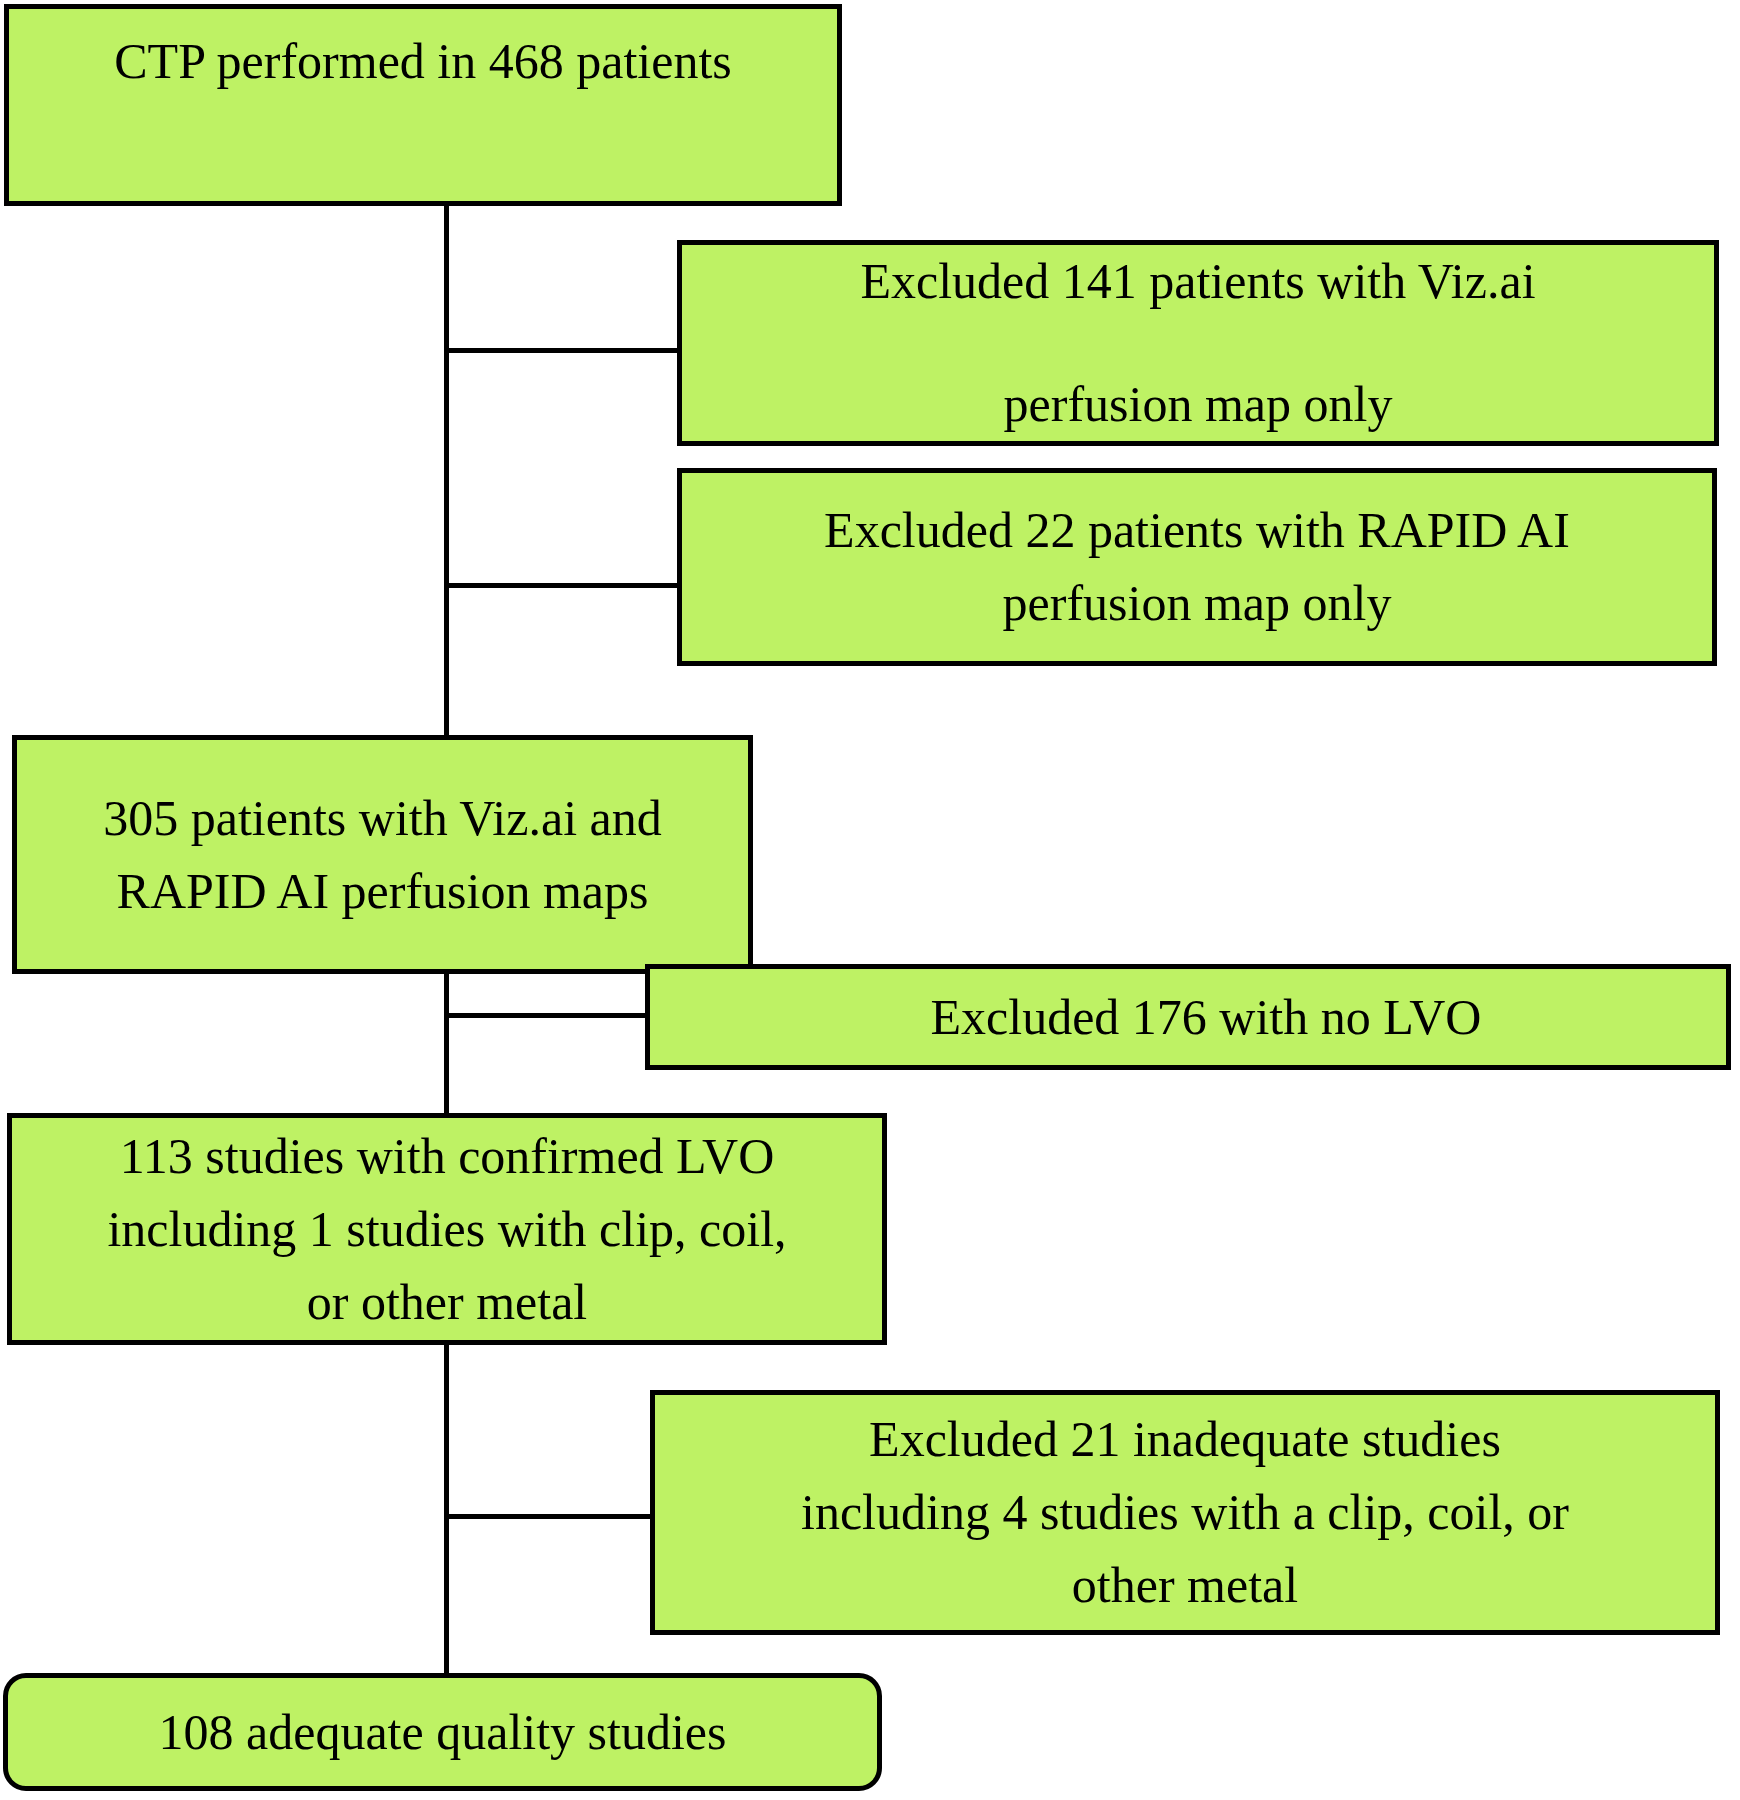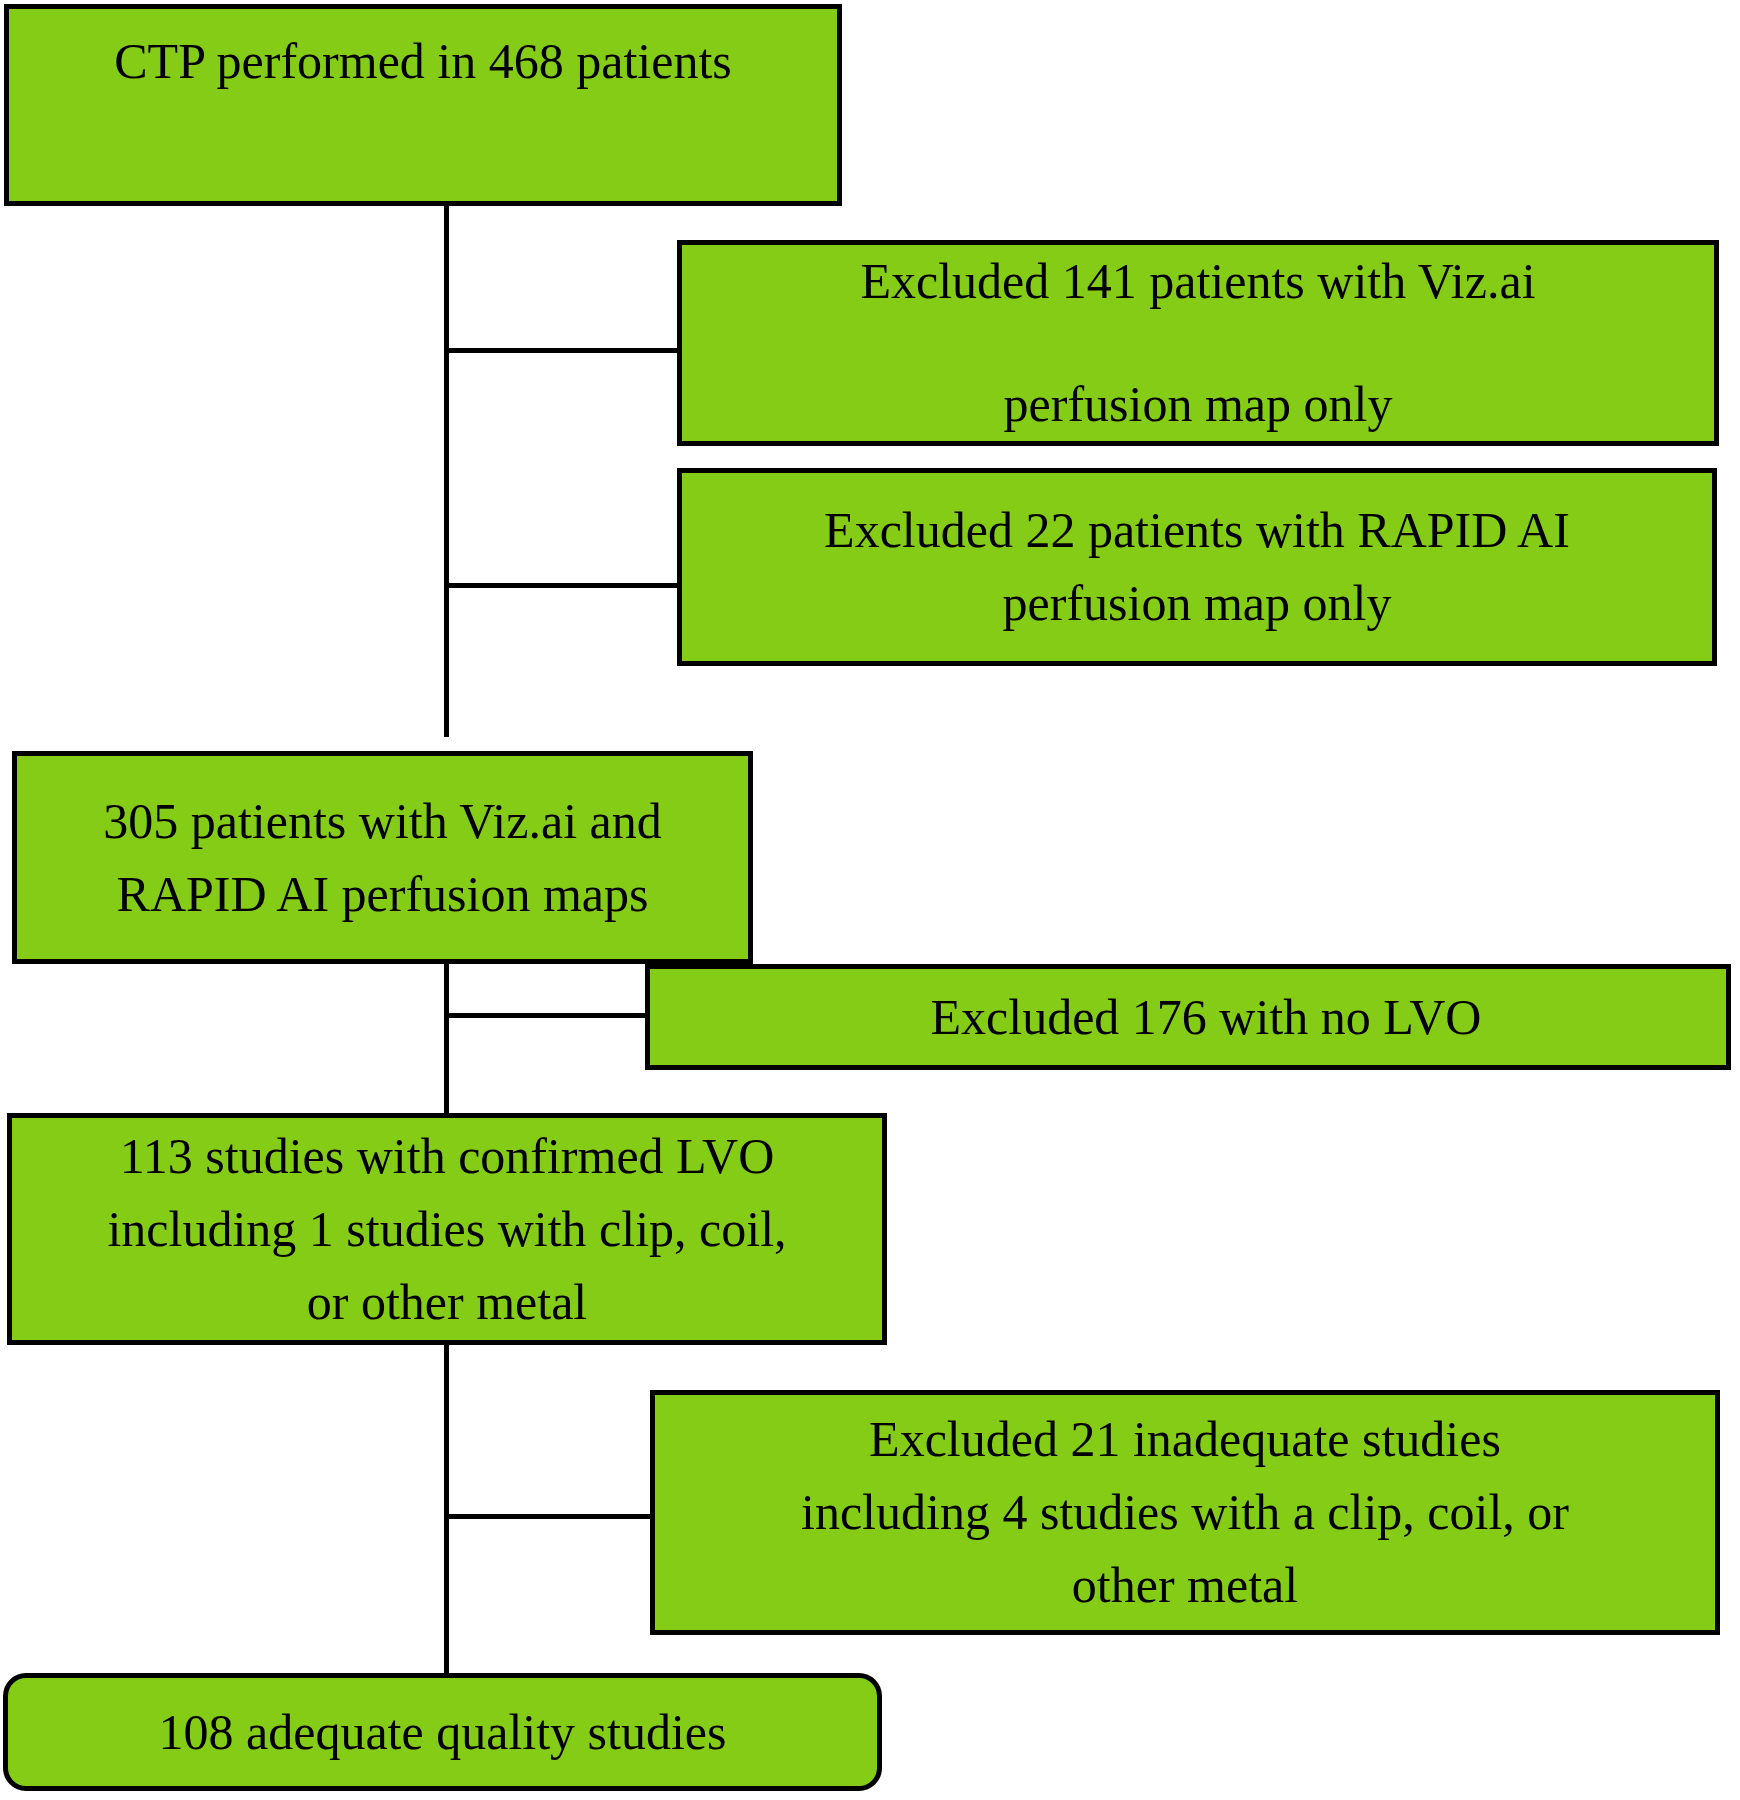--- a/index.html
+++ b/index.html
@@ -10,41 +10,41 @@
     background: #ffffff;
     font-family: "Liberation Serif", "DejaVu Serif", serif;
     font-size: 50px;
     line-height: 73px;
     color: #000000;
   }
   .box {
     position: absolute;
     box-sizing: border-box;
     border: 5px solid #000000;
-    background: #84cc16;
+    background: #bef264;
     display: flex;
     flex-direction: column;
     justify-content: center;
     align-items: center;
     text-align: center;
   }
   .box.top-aligned {
     justify-content: flex-start;
     padding-top: 16px;
   }
   .box .line { white-space: nowrap; }
   .vline, .hline { position: absolute; background: #000000; }
   .vline { width: 5px; }
   .hline { height: 5px; }
 
   
   #node-ctp      { left: 4px;   top: 4px;    width: 838px;  height: 202px; }
   #node-excl141  { left: 677px; top: 240px;  width: 1042px; height: 206px; justify-content: space-between; }
   #node-excl22   { left: 677px; top: 468px;  width: 1040px; height: 198px; }
-  #node-305      { left: 12px;  top: 735px;  width: 741px;  height: 213px; margin-top: 16px; }
+  #node-305      { left: 12px;  top: 735px;  width: 741px;  height: 239px; }
   #node-excl176  { left: 645px; top: 964px;  width: 1086px; height: 106px; padding-left: 36px; }
   #node-129      { left: 7px;   top: 1113px; width: 880px;  height: 232px; }
   #node-excl21   { left: 650px; top: 1390px; width: 1070px; height: 245px; }
   #node-108      { left: 3px;   top: 1673px; width: 879px;  height: 118px; border-radius: 23px; }
 
   
   #trunk-1 { left: 444px; top: 205px;  height: 532px; }
   #trunk-2 { left: 444px; top: 936px;  height: 179px; }
   #trunk-3 { left: 444px; top: 1343px; height: 332px; }
   #branch-141 { left: 448px; top: 348px;  width: 230px; }

